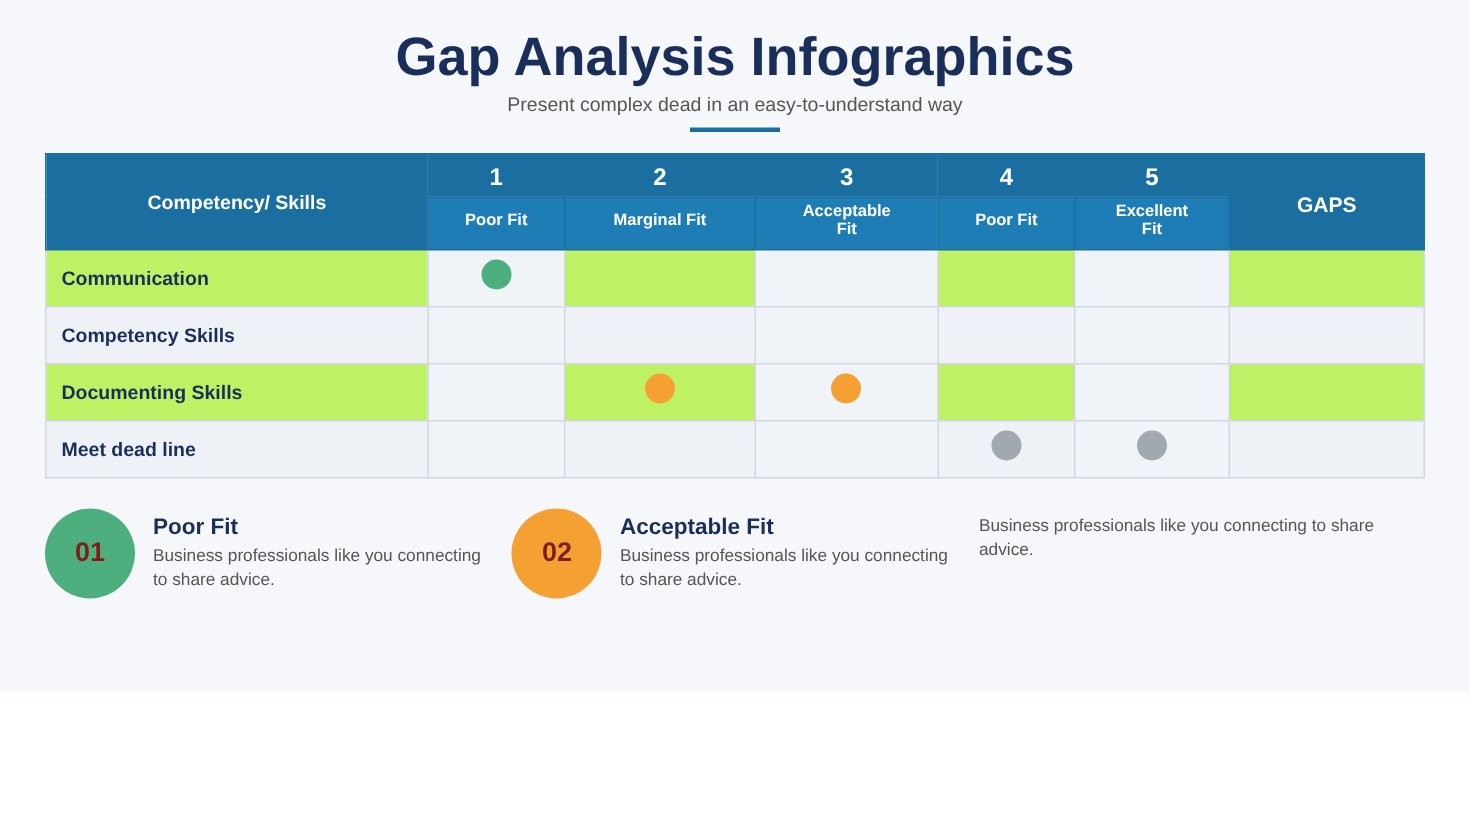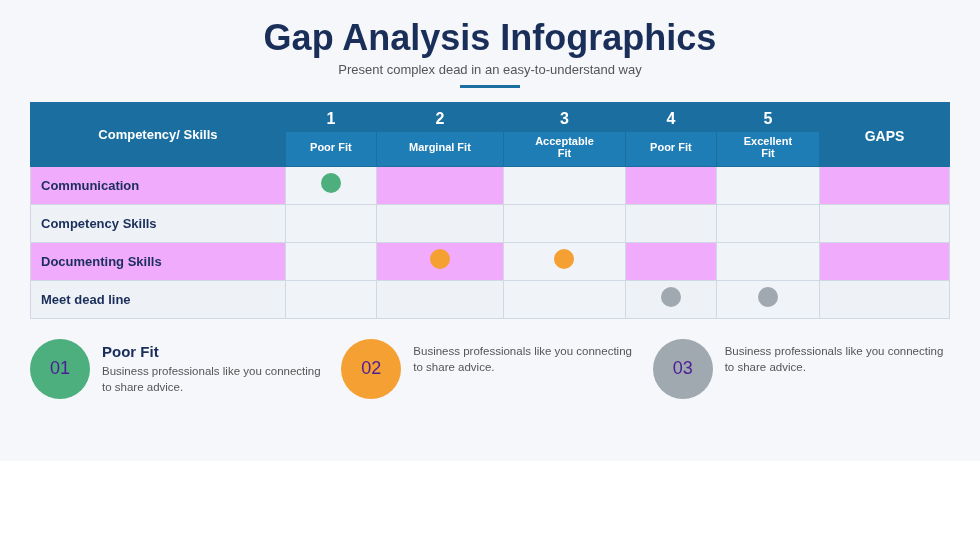--- a/index.html
+++ b/index.html
@@ -146,23 +146,23 @@
       flex: 1;
     }
 
     .fit-badge {
       width: 60px;
       height: 60px;
       border-radius: 50%;
       display: flex;
       align-items: center;
       justify-content: center;
-      color: #4c1d95;
+      color: #7f1d1d;
       font-size: 18px;
-      font-weight: 400;
+      font-weight: 700;
       flex-shrink: 0;
     }
 
     .badge-green { background: #4caf7d; }
     .badge-orange { background: #f5a033; }
     .badge-gray { background: #a0a8b0; }
 
     .fit-text { display: flex; flex-direction: column; gap: 3px; padding-top: 4px; }
 
     .fit-title {
@@ -172,21 +172,21 @@
     }
 
     .fit-desc {
       font-size: 11.5px;
       color: #555;
       line-height: 1.4;
     }
 
     
     tr.row-even td { background: #eef2f7; }
-    tr.row-odd td { background: #f0abfc; }
+    tr.row-odd td { background: #bef264; }
 
     .competency-header-cell {
       background: #1a6fa0;
       color: #fff;
       font-size: 13px;
       font-weight: 700;
       padding: 4px 10px;
       border: 1px solid #1a6fa0;
       text-align: center;
       vertical-align: middle;
@@ -267,24 +267,24 @@
   <div class="fit-card">
         <div class="fit-badge badge-green">01</div>
         <div class="fit-text">
           <div class="fit-title">Poor Fit</div>
           <div class="fit-desc">Business professionals like you connecting to share advice.</div>
         </div>
       </div>
       <div class="fit-card">
         <div class="fit-badge badge-orange">02</div>
         <div class="fit-text">
+          <div class="fit-title">Acceptable Fit</div>
           <div class="fit-desc">Business professionals like you connecting to share advice.</div>
         </div>
       </div>
       <div class="fit-card">
-        <div class="fit-badge badge-gray">03</div>
         <div class="fit-text">
           <div class="fit-desc">Business professionals like you connecting to share advice.</div>
         </div>
       </div>
     </div>
 
 </div>
 
 </body></html>

